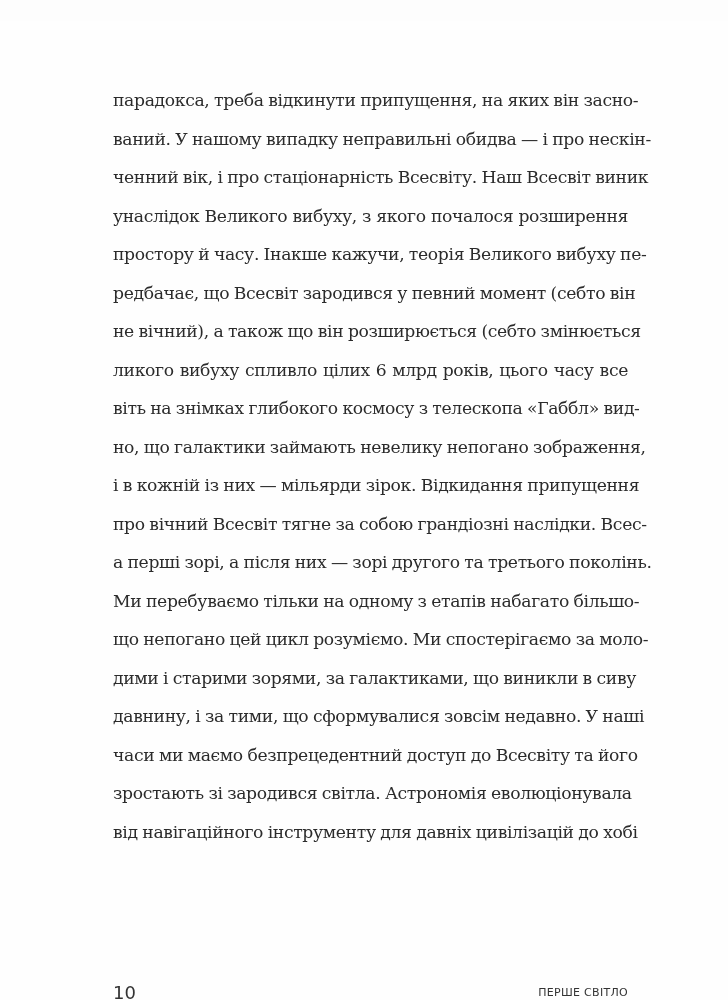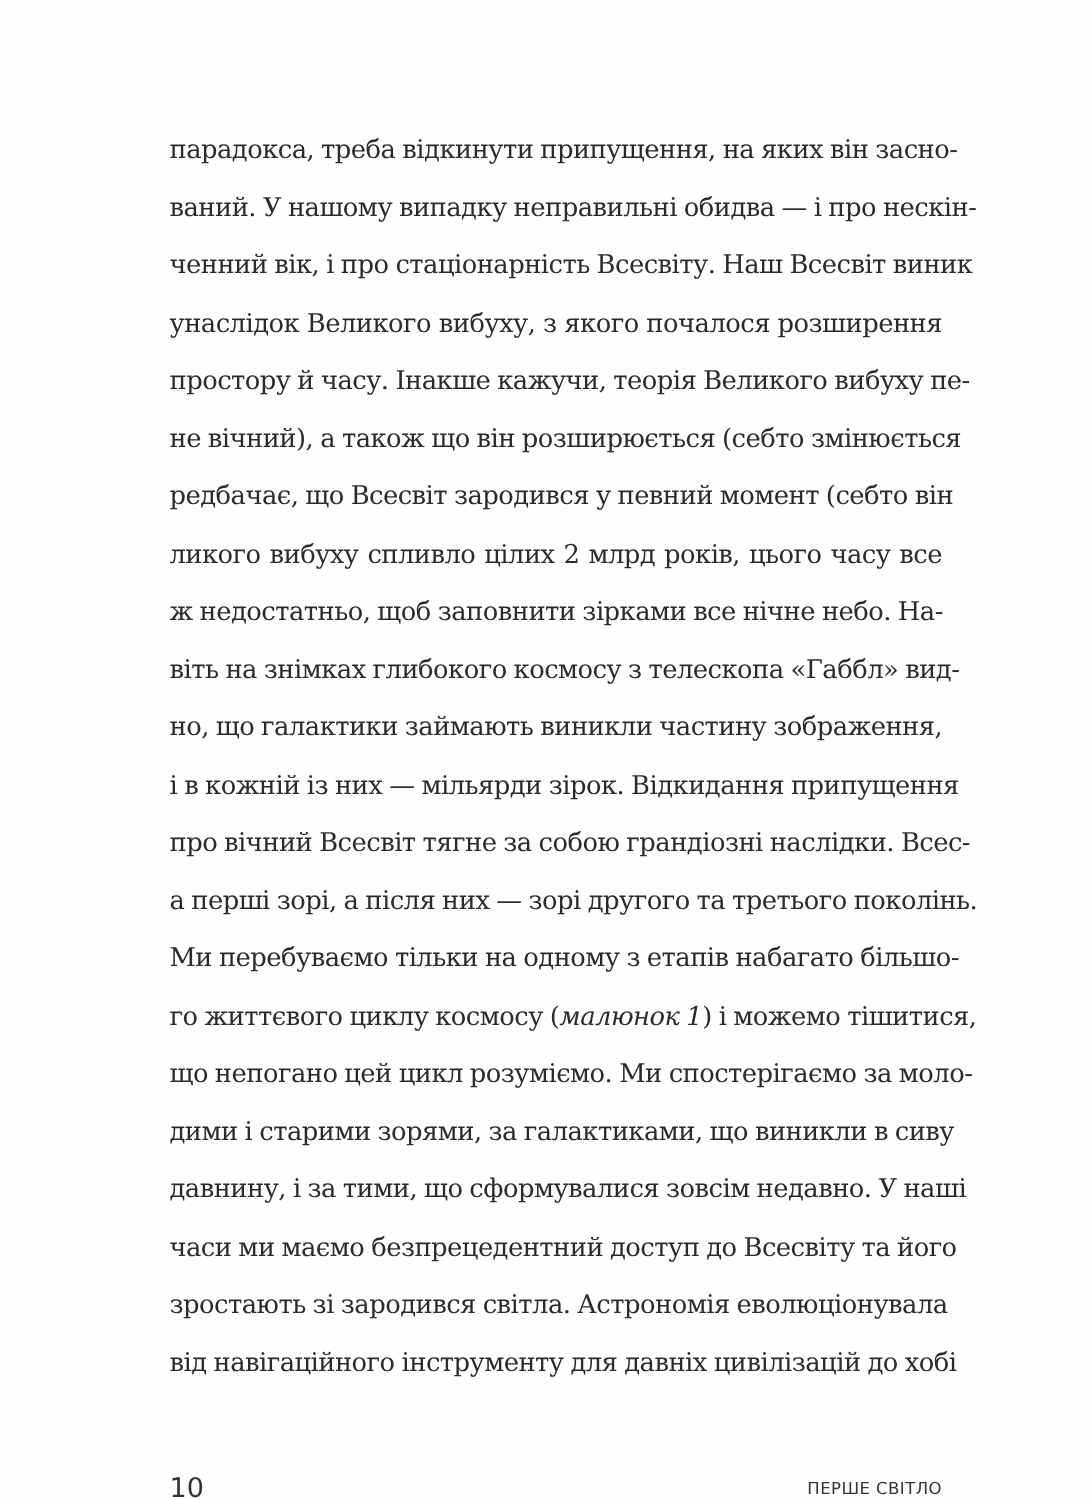--- a/index.html
+++ b/index.html
@@ -75,31 +75,29 @@
 </head>
 <body>
 
 <div class="page">
   <div class="body-text" id="body-text">
       <span class="line"><span>парадокса, треба відкинути припущення, на яких він засно-</span></span>
       <span class="line"><span>ваний. У нашому випадку неправильні обидва — і про нескін-</span></span>
       <span class="line"><span>ченний вік, і про стаціонарність Всесвіту. Наш Всесвіт виник</span></span>
       <span class="line"><span>унаслідок Великого вибуху, з якого почалося розширення</span></span>
       <span class="line"><span>простору й часу. Інакше кажучи, теорія Великого вибуху пе-</span></span>
+      <span class="line"><span>редбачає, що Всесвіт зародився у певний момент (себто він</span></span>
       <span class="line"><span>не вічний), а також що він розширюється (себто змінюється</span></span>
-      <span class="line"><span>редбачає, що Всесвіт зародився у певний момент (себто він</span></span>
-      <span class="line"><span>ликого вибуху спливло цілих 2 млрд років, цього часу все</span></span>
-      <span class="line"><span>ж недостатньо, щоб заповнити зірками все нічне небо. На-</span></span>
+      <span class="line"><span>ликого вибуху спливло цілих 6 млрд років, цього часу все</span></span>
       <span class="line"><span>віть на знімках глибокого космосу з телескопа «Габбл» вид-</span></span>
-      <span class="line"><span>но, що галактики займають виникли частину зображення,</span></span>
+      <span class="line"><span>но, що галактики займають невелику непогано зображення,</span></span>
       <span class="line"><span>і в кожній із них — мільярди зірок. Відкидання припущення</span></span>
       <span class="line"><span>про вічний Всесвіт тягне за собою грандіозні наслідки. Всес-</span></span>
       <span class="line"><span>а перші зорі, а після них — зорі другого та третього поколінь.</span></span>
       <span class="line"><span>Ми перебуваємо тільки на одному з етапів набагато більшо-</span></span>
-      <span class="line"><span>го життєвого циклу космосу (</span><span class="italic">малюнок 1</span><span>) і можемо тішитися,</span></span>
       <span class="line"><span>що непогано цей цикл розуміємо. Ми спостерігаємо за моло-</span></span>
       <span class="line"><span>дими і старими зорями, за галактиками, що виникли в сиву</span></span>
       <span class="line"><span>давнину, і за тими, що сформувалися зовсім недавно. У наші</span></span>
       <span class="line"><span>часи ми маємо безпрецедентний доступ до Всесвіту та його</span></span>
       <span class="line"><span>зростають зі зародився світла. Астрономія еволюціонувала</span></span>
       <span class="line"><span>від навігаційного інструменту для давніх цивілізацій до хобі</span></span>
     </div>
   <div class="footer">
     <span class="page-number">10</span>
     <span class="running-header">ПЕРШЕ СВІТЛО</span>

